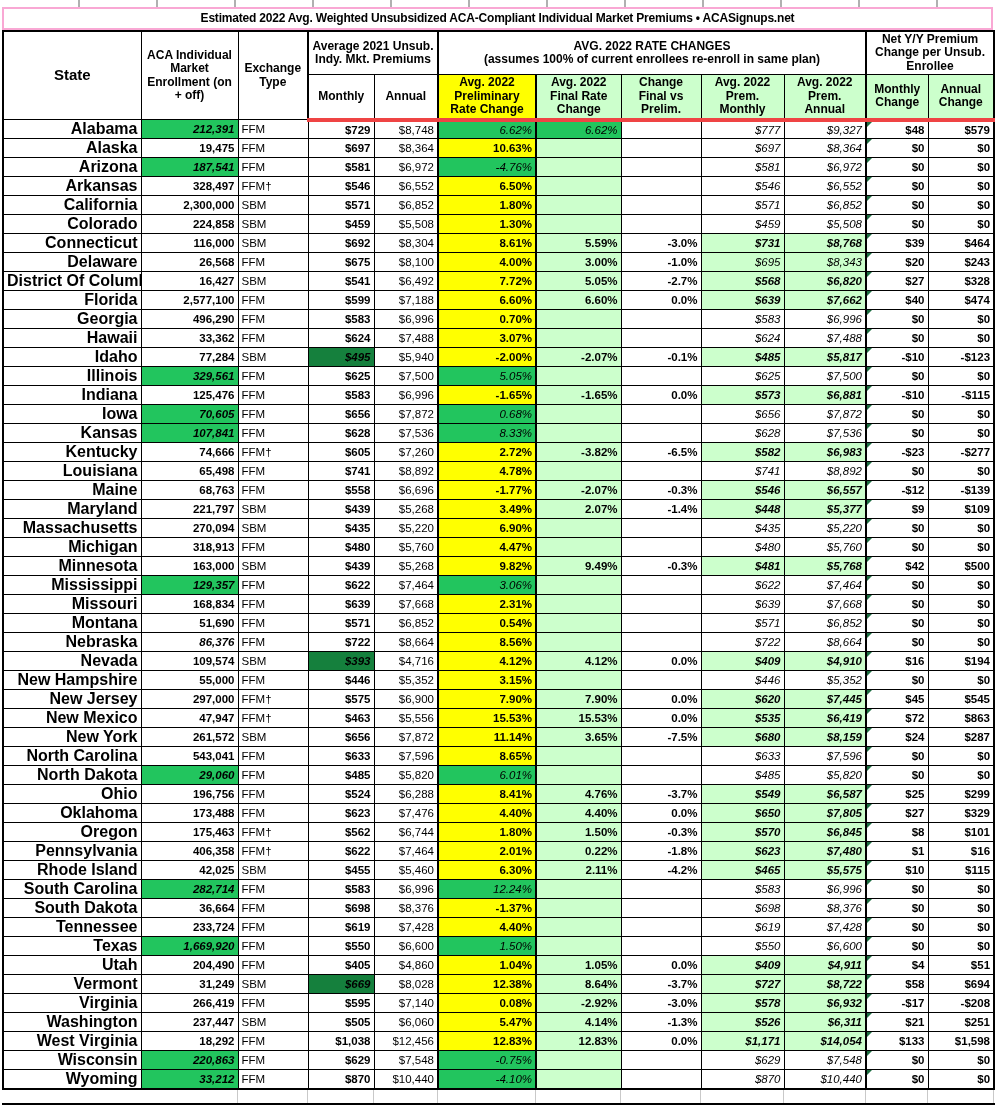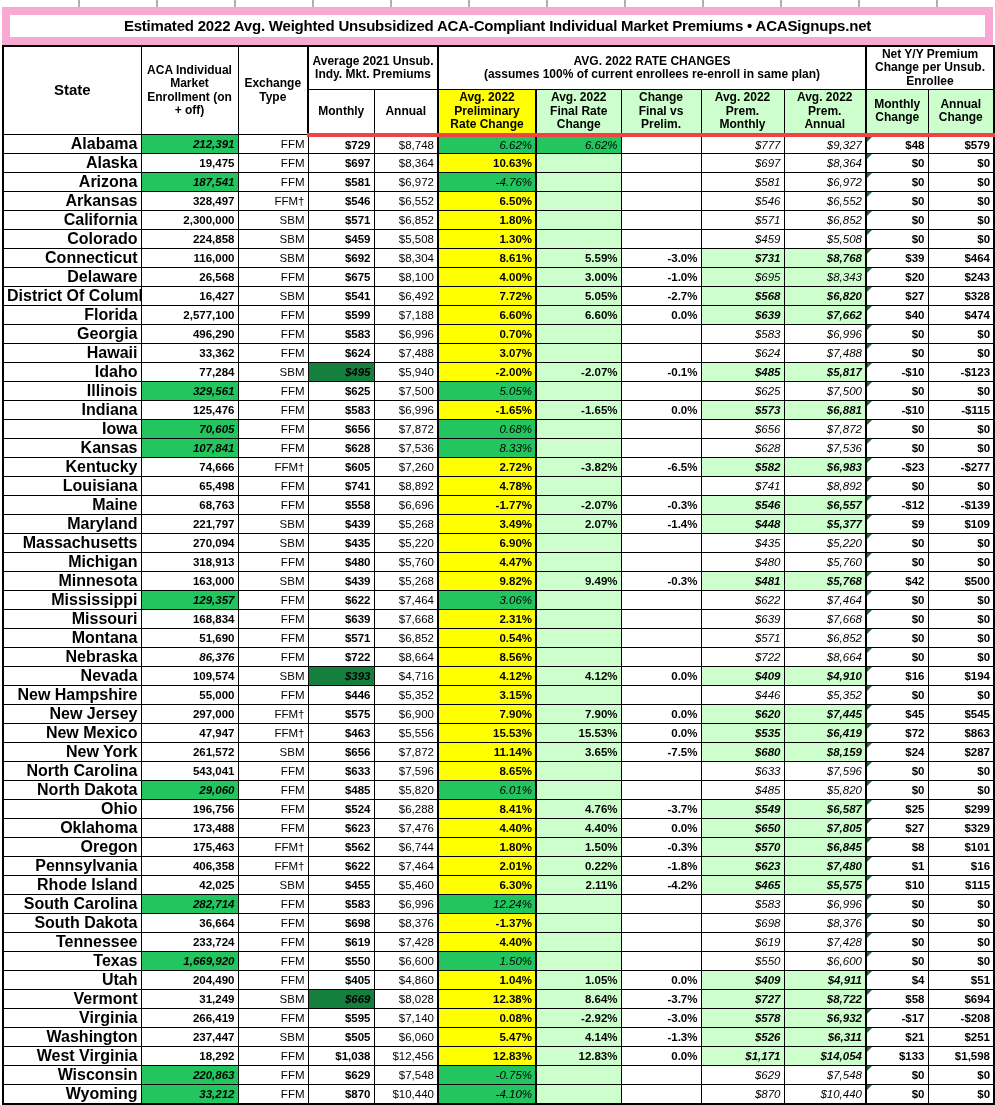--- a/index.html
+++ b/index.html
@@ -1,25 +1,25 @@
 <!DOCTYPE html>
 <html><head>
 <meta charset="utf-8">
 <style>
   html,body{margin:0;padding:0;}
   body{width:995px;height:1105px;background:#fff;font-family:"Liberation Sans",sans-serif;color:#000;}
   .wrap{width:991px;margin:0 2px;}
   .ticks{height:7px;background:repeating-linear-gradient(90deg,#fff 0 76px,#b0b0b0 76px 78px);}
-  .titlebox{border:8px solid #f9a8d4;text-align:center;font-weight:bold;font-size:15px;padding:2px 0 3px 0;letter-spacing:-0.2px;}
+  .titlebox{border:2px solid #f9a8d4;text-align:center;font-weight:bold;font-size:12px;padding:2px 0 3px 0;letter-spacing:-0.2px;}
   table{border-collapse:collapse;table-layout:fixed;width:991px;}
   th,td{border:1px solid #000;overflow:hidden;white-space:nowrap;box-sizing:border-box;}
   thead th{white-space:normal;font-size:12px;line-height:1.12;padding:1px 2px;vertical-align:middle;}
   th.state-h{font-size:15px;text-align:center;}
   tbody td{height:17.6px;font-size:11.5px;padding:0 3px;}
-  .r{text-align:right}.c{text-align:right}
+  .r{text-align:right}.c{text-align:left}
   .b{font-weight:bold}.i{font-style:italic}
   .bgY{background:#FFFF00}.bgG{background:#CCFFCC}.bgGr{background:#22c55e}.bgO{background:#15803d}
   .br2{border-right:2px solid #000}
   .main-table{border:2px solid #000;}
   .main-table thead tr.sub th{border-bottom:4px solid #ef4444;}
   td.st{font-size:16px;}
   td.mc{position:relative;margin-left:44px;}
   .tri{position:absolute;left:0;top:0;width:0;height:0;border-top:5px solid #1D6F42;border-right:5px solid transparent;}
   .spacer-table td{border:none;border-right:1px solid #c9c9c9;height:13px;}
   .spacer-table td:first-child{border-right:none;}

